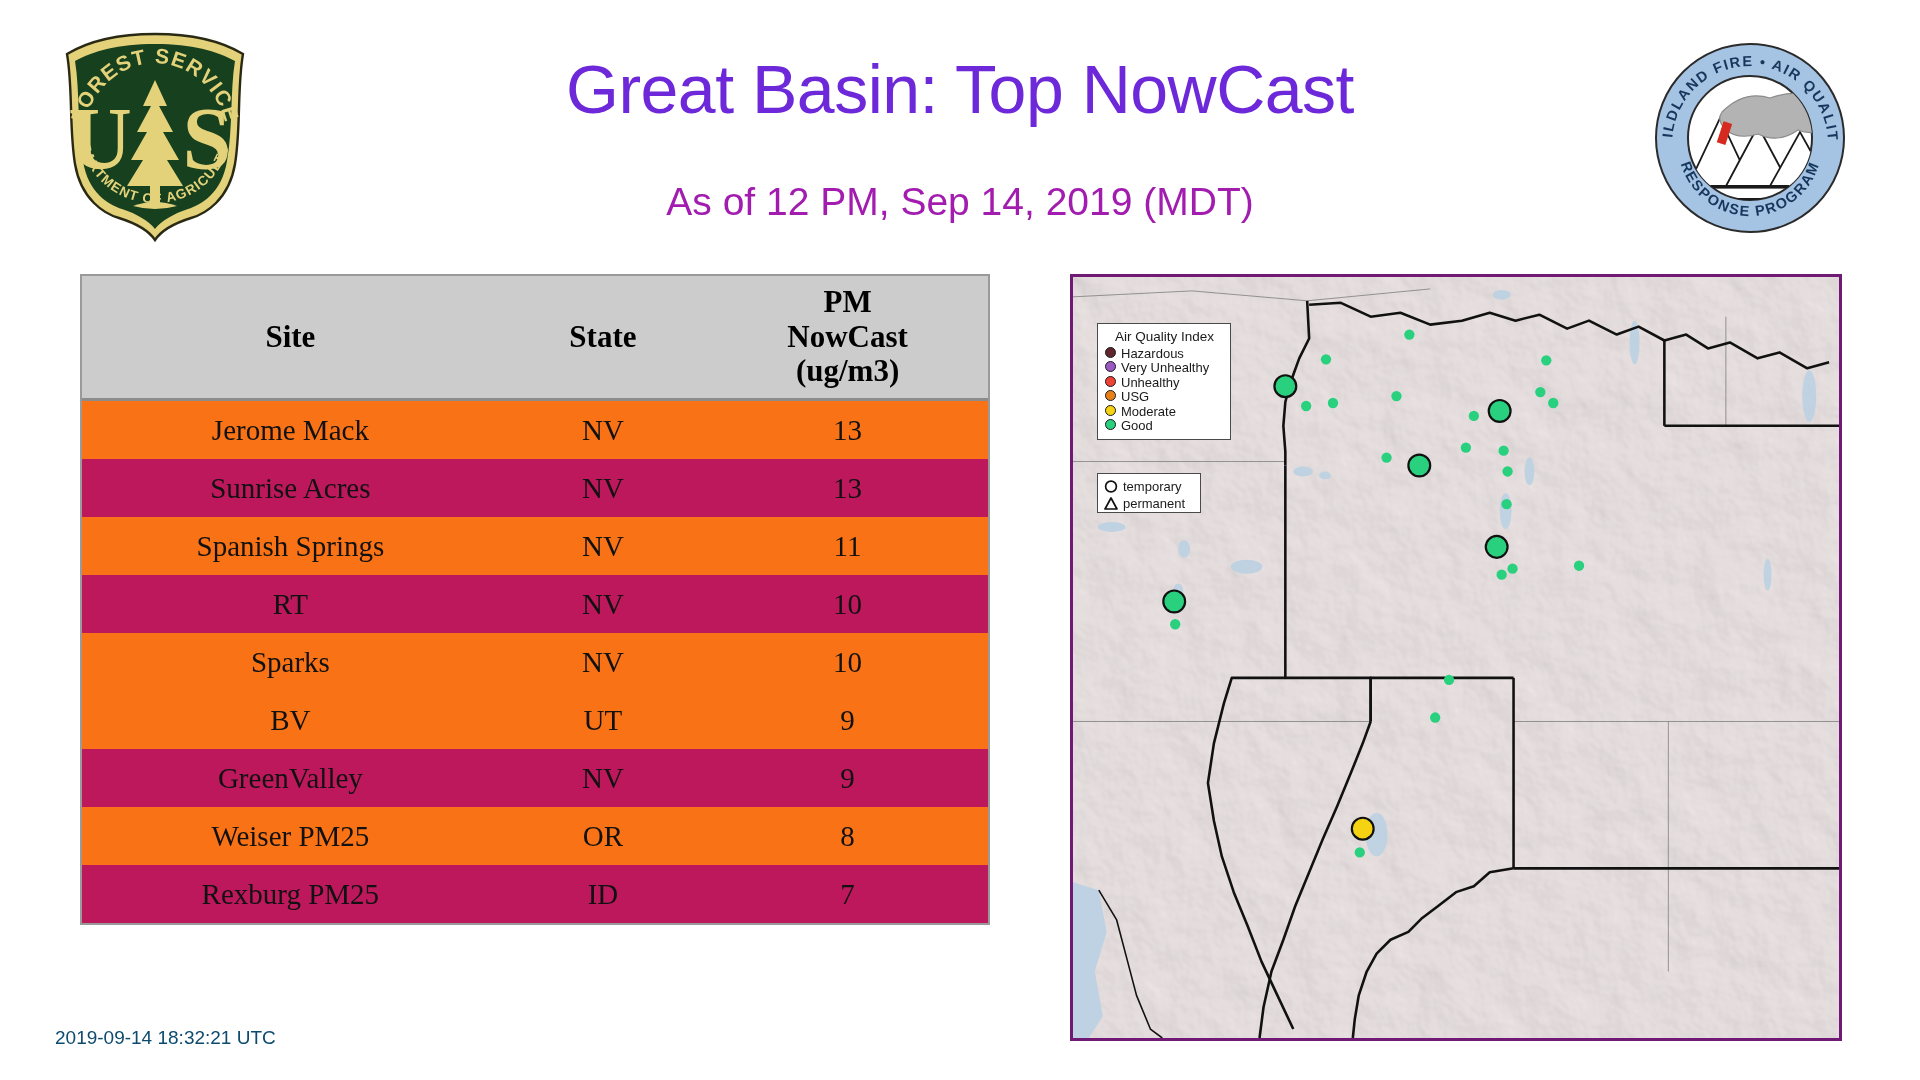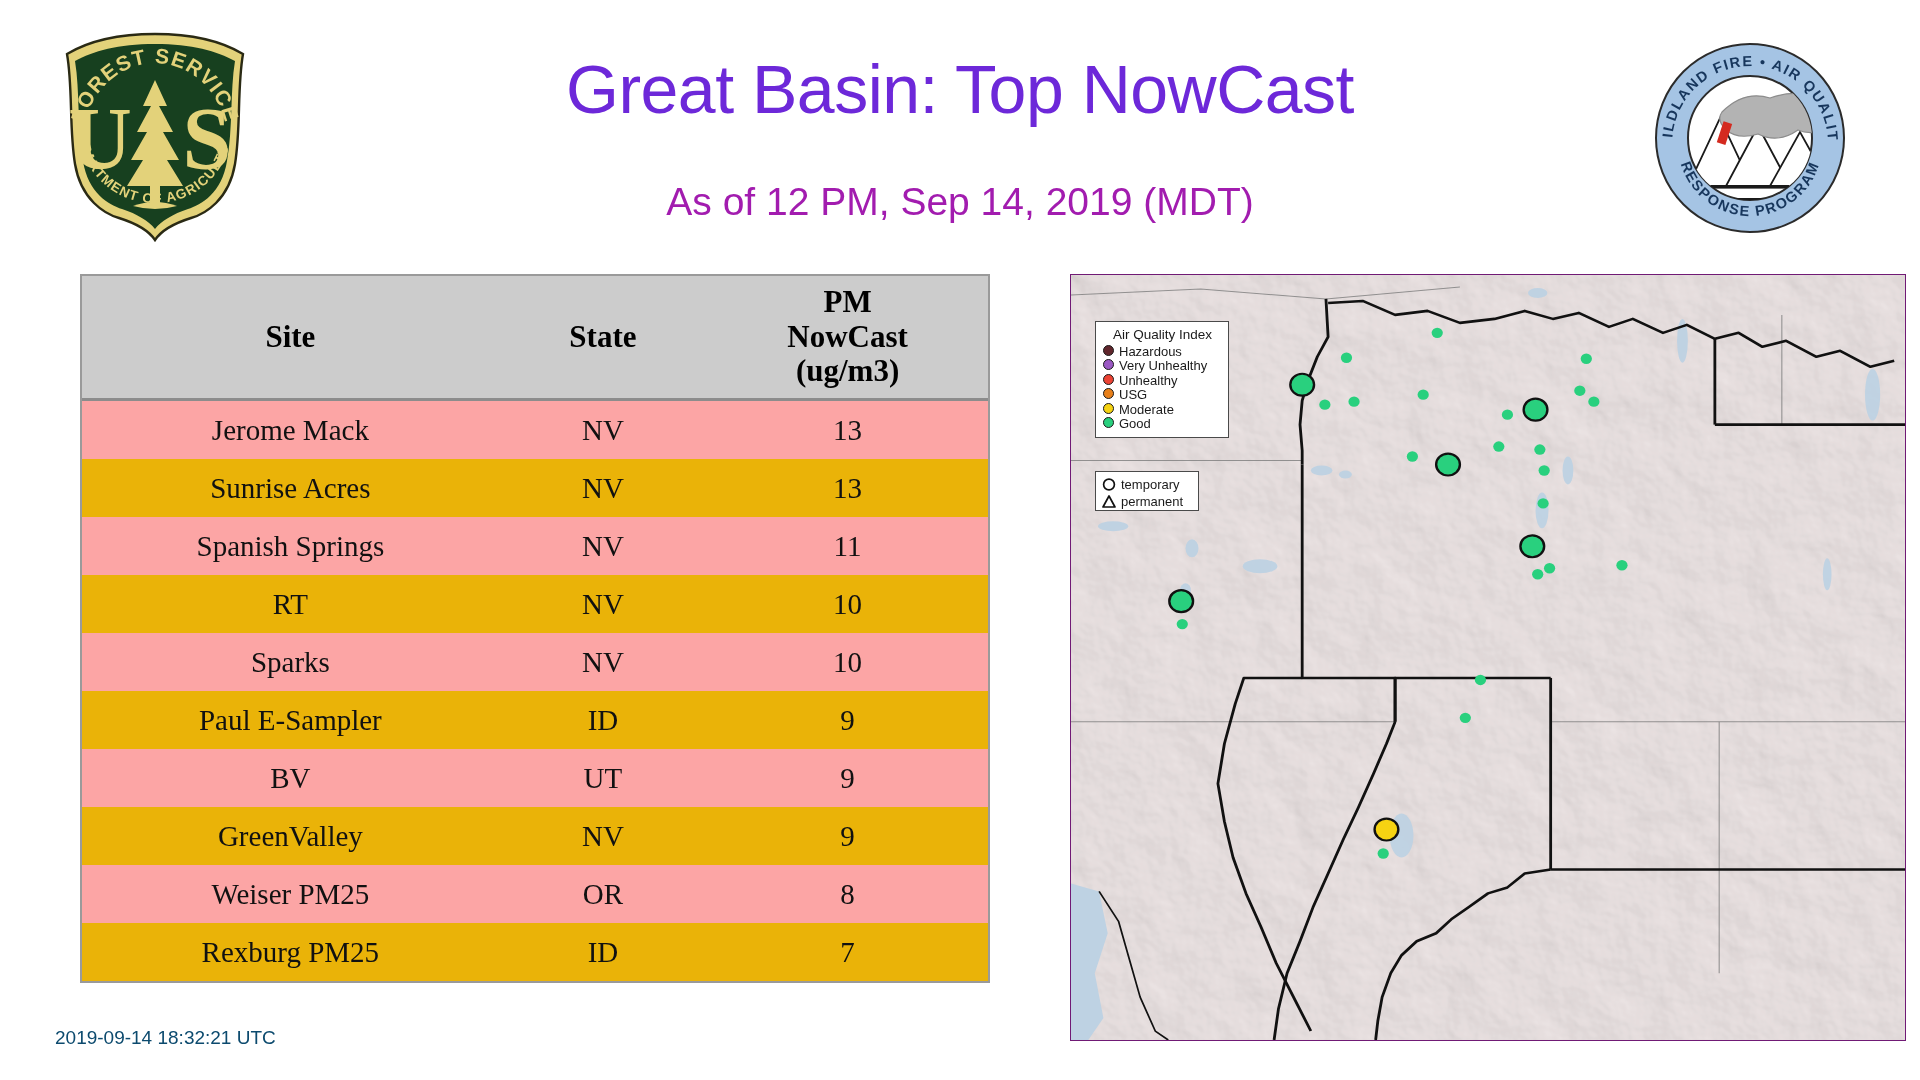--- a/index.html
+++ b/index.html
@@ -103,42 +103,42 @@
 
   table.aqi-table tbody td {
     font-size: 29px;
     color: #111111;
     text-align: center;
     height: 58px;
     padding: 0;
     vertical-align: middle;
     border: none;
   }
-  table.aqi-table tbody tr.odd td { background: #fca5a5; }
-  table.aqi-table tbody tr.even td { background: #eab308; margin-top: 20px; }
+  table.aqi-table tbody tr.odd td { background: #f97316; }
+  table.aqi-table tbody tr.even td { background: #be185d; margin-top: 20px; }
 
   
   #footer-timestamp {
     position: absolute;
     left: 55px;
     top: 1027px;
     font-family: "Liberation Sans", sans-serif;
     font-size: 19px;
     color: #0c4a6e;
     white-space: nowrap;
   }
 
   
   #map-panel {
     position: absolute;
     left: 1070px;
     top: 274px;
-    width: 836px;
+    width: 772px;
     height: 767px;
-    border: 1px solid #701a75;
+    border: 3px solid #701a75;
     box-sizing: border-box;
     overflow: hidden;
     background: #fdba74;
   }
   #map-svg { display: block; width: 100%; height: 100%; }
 
   .legend-box {
     position: absolute;
     background: #ffffff;
     border: 1px solid #4a4a4a;
@@ -287,25 +287,20 @@
         <tr class="even">
           <td>RT</td>
           <td>NV</td>
           <td>10</td>
         </tr>
         <tr class="odd">
           <td>Sparks</td>
           <td>NV</td>
           <td>10</td>
         </tr>
-        <tr class="even">
-          <td>Paul E-Sampler</td>
-          <td>ID</td>
-          <td>9</td>
-        </tr>
         <tr class="odd">
           <td>BV</td>
           <td>UT</td>
           <td>9</td>
         </tr>
         <tr class="even">
           <td>GreenValley</td>
           <td>NV</td>
           <td>9</td>
         </tr>

